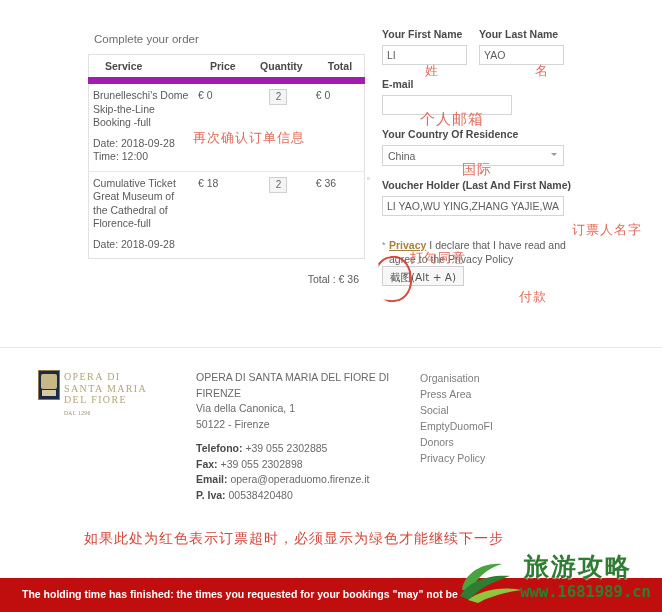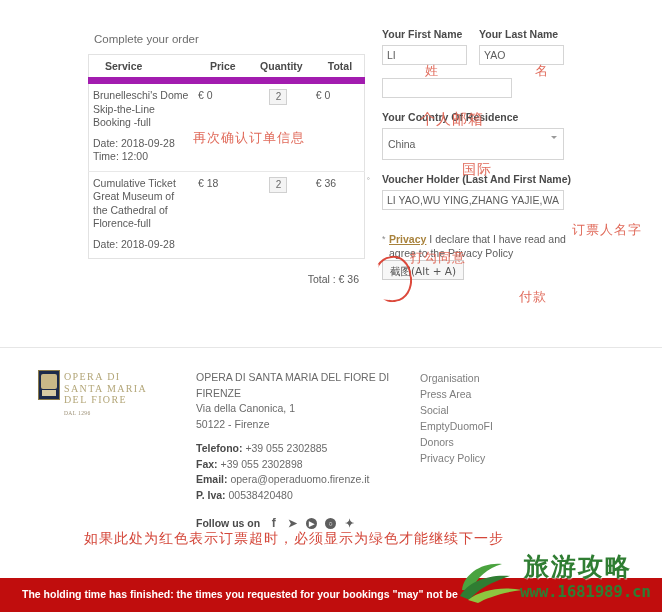--- a/index.html
+++ b/index.html
@@ -120,21 +120,21 @@
   }
   .name-row { display: flex; gap: 12px; }
   .name-col { width: 85px; position: relative; }
   .name-col .txt-input { width: 85px; }
   .field-block { margin-top: 11px; position: relative; }
   #email-input { width: 130px; }
   #voucher-input { width: 182px; }
   .select-wrap { position: relative; width: 182px; }
   #country-select {
     width: 182px;
-    height: 32px;
+    height: 21px;
     border: 1px solid #d5d5d5;
     background: #fff;
     font-size: 10.5px;
     color: #5d5d5d;
     padding: 0 5px;
     box-sizing: border-box;
     font-family: "Liberation Sans", sans-serif;
     -webkit-appearance: none;
     appearance: none;
     outline: none;
@@ -427,20 +427,21 @@
       <div class="fld-label">Your First Name</div>
       <input class="txt-input" id="first-name-input" type="text" value="LI" style="">
     </div>
     <div class="name-col">
       <div class="fld-label">Your Last Name</div>
       <input class="txt-input" id="last-name-input" type="text" value="YAO" style="">
     </div>
   </div>
 
   <div class="field-block" style="margin-top:13px;">
+    <div class="fld-label">E-mail</div>
     <input class="txt-input" id="email-input" type="text" value="" style="">
   </div>
 
   <div class="field-block" style="margin-top:13px;">
     <div class="fld-label">Your Country Of Residence</div>
     <div class="select-wrap">
       <select id="country-select">
         <option>China</option>
       </select>
       <span class="sel-caret"></span>
@@ -502,28 +503,20 @@
     </div>
     <div>
       <span class="b">Email:</span>
       <span>opera@operaduomo.firenze.it</span>
     </div>
     <div>
       <span class="b">P. Iva:</span>
       <span>00538420480</span>
     </div>
 
-    <div id="follow-row">
-      <span>Follow us on</span>
-      <span class="soc" style="font-weight:bold;font-size:12px;">f</span>
-      <span class="soc" style="font-size:11px;">➤</span>
-      <span class="soc round">▶</span>
-      <span class="soc round">○</span>
-      <span class="soc" style="font-size:11px;">✦</span>
-    </div>
   </div>
 
   <div id="footer-links">
     <div>Organisation</div>
     <div>Press Area</div>
     <div>Social</div>
     <div>EmptyDuomoFI</div>
     <div>Donors</div>
     <div>Privacy Policy</div>
   </div>

